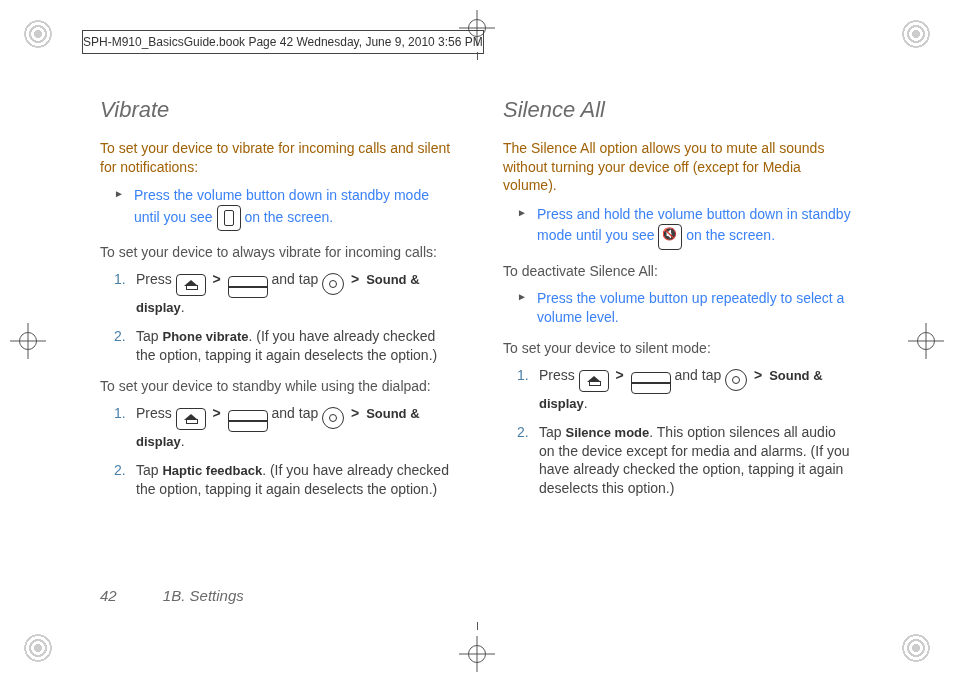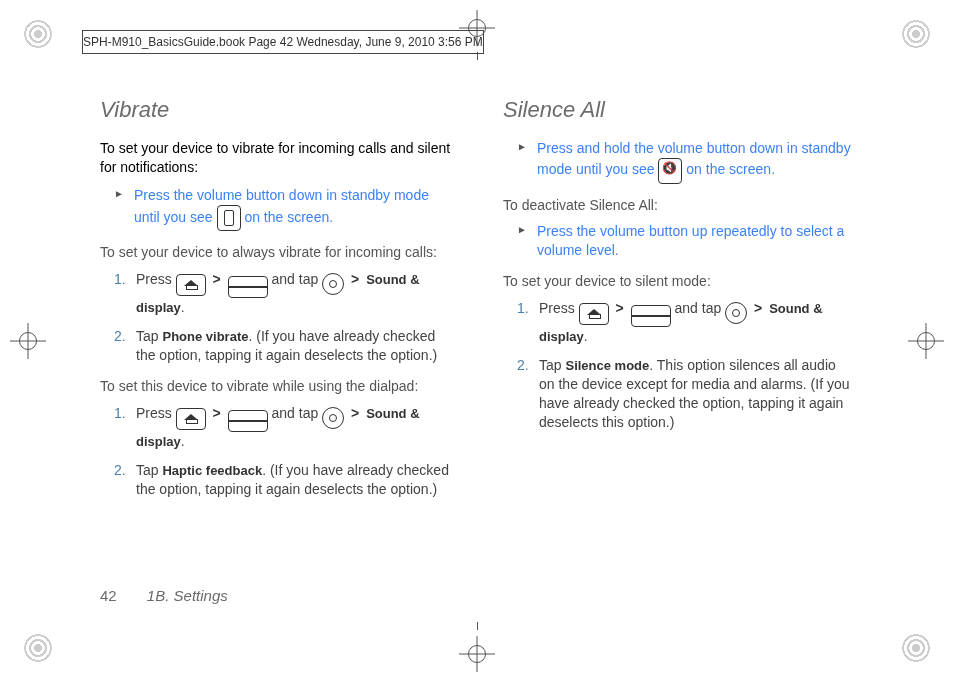--- a/index.html
+++ b/index.html
@@ -68,21 +68,21 @@
     color: #555;
   }
   h2.section {
     font-style: italic;
     font-weight: 400;
     font-size: 22px;
     color: #6b6b6b;
     margin: 0 0 14px 0;
   }
   .lead {
-    color: #000000;
+    color: #a16207;
     margin: 0 0 10px 0;
   }
   .sub {
     color: #555;
     margin: 12px 0 8px 0;
   }
   ul.tri {
     list-style: none;
     padding: 0 0 0 18px;
     margin: 4px 0 10px 0;
@@ -181,21 +181,21 @@
     content:"🔇"; font-size:12px; position:absolute; top:-2px; left:-2px; color:#333;
   }
 
   .footer {
     position: absolute;
     left: 100px;
     bottom: 78px;
     font-size: 15px;
     color: #6a6a6a;
   }
-  .footer .pn { margin-right: 26px;}
+  .footer .pn { font-style: italic; margin-right: 42px;}
   .footer .sect { font-style: italic; }
 
   .center-guide {
     position: absolute;
     left: 50%; top: 52px; width: 1px; height: 8px; background:#555;
   }
   .center-guide.b { top: auto; bottom: 52px;}
 </style>
 </head>
 <body>
@@ -253,21 +253,21 @@
         <span> and tap </span>
         <span class="icon-circle"></span>
         <span class="gt">&gt;</span>
         <b class="term">Sound &amp; display</b><span>.</span>
       </li>
       <li>
         <span>Tap </span><b class="term">Phone vibrate</b><span>. (If you have already checked the option, tapping it again deselects the option.)</span>
       </li>
     </ol>
 
-    <p class="sub">To set this device to vibrate while using the dialpad:</p>
+    <p class="sub">To set your device to standby while using the dialpad:</p>
     <ol class="steps">
       <li>
         <span>Press </span>
         <span class="icon-box">
             <span class="home-roof"></span>
           </span>
         <span class="gt">&gt;</span>
         <span class="icon-box wide hamburger">
             <div></div>
             <div></div>
@@ -279,20 +279,21 @@
         <b class="term">Sound &amp; display</b><span>.</span>
       </li>
       <li>
         <span>Tap </span><b class="term">Haptic feedback</b><span>. (If you have already checked the option, tapping it again deselects the option.)</span>
       </li>
     </ol>
   </div>
 
   <div class="col">
     <h2 class="section">Silence All</h2>
+    <p class="lead">The Silence All option allows you to mute all sounds without turning your device off (except for Media volume).</p>
 
     <ul class="tri">
       <li>
         <span>Press and hold the volume button down in standby mode until you see </span>
         <span class="icon-box sq">
             <span class="silent-ico"></span>
           </span>
         <span> on the screen.</span>
       </li>
     </ul>

